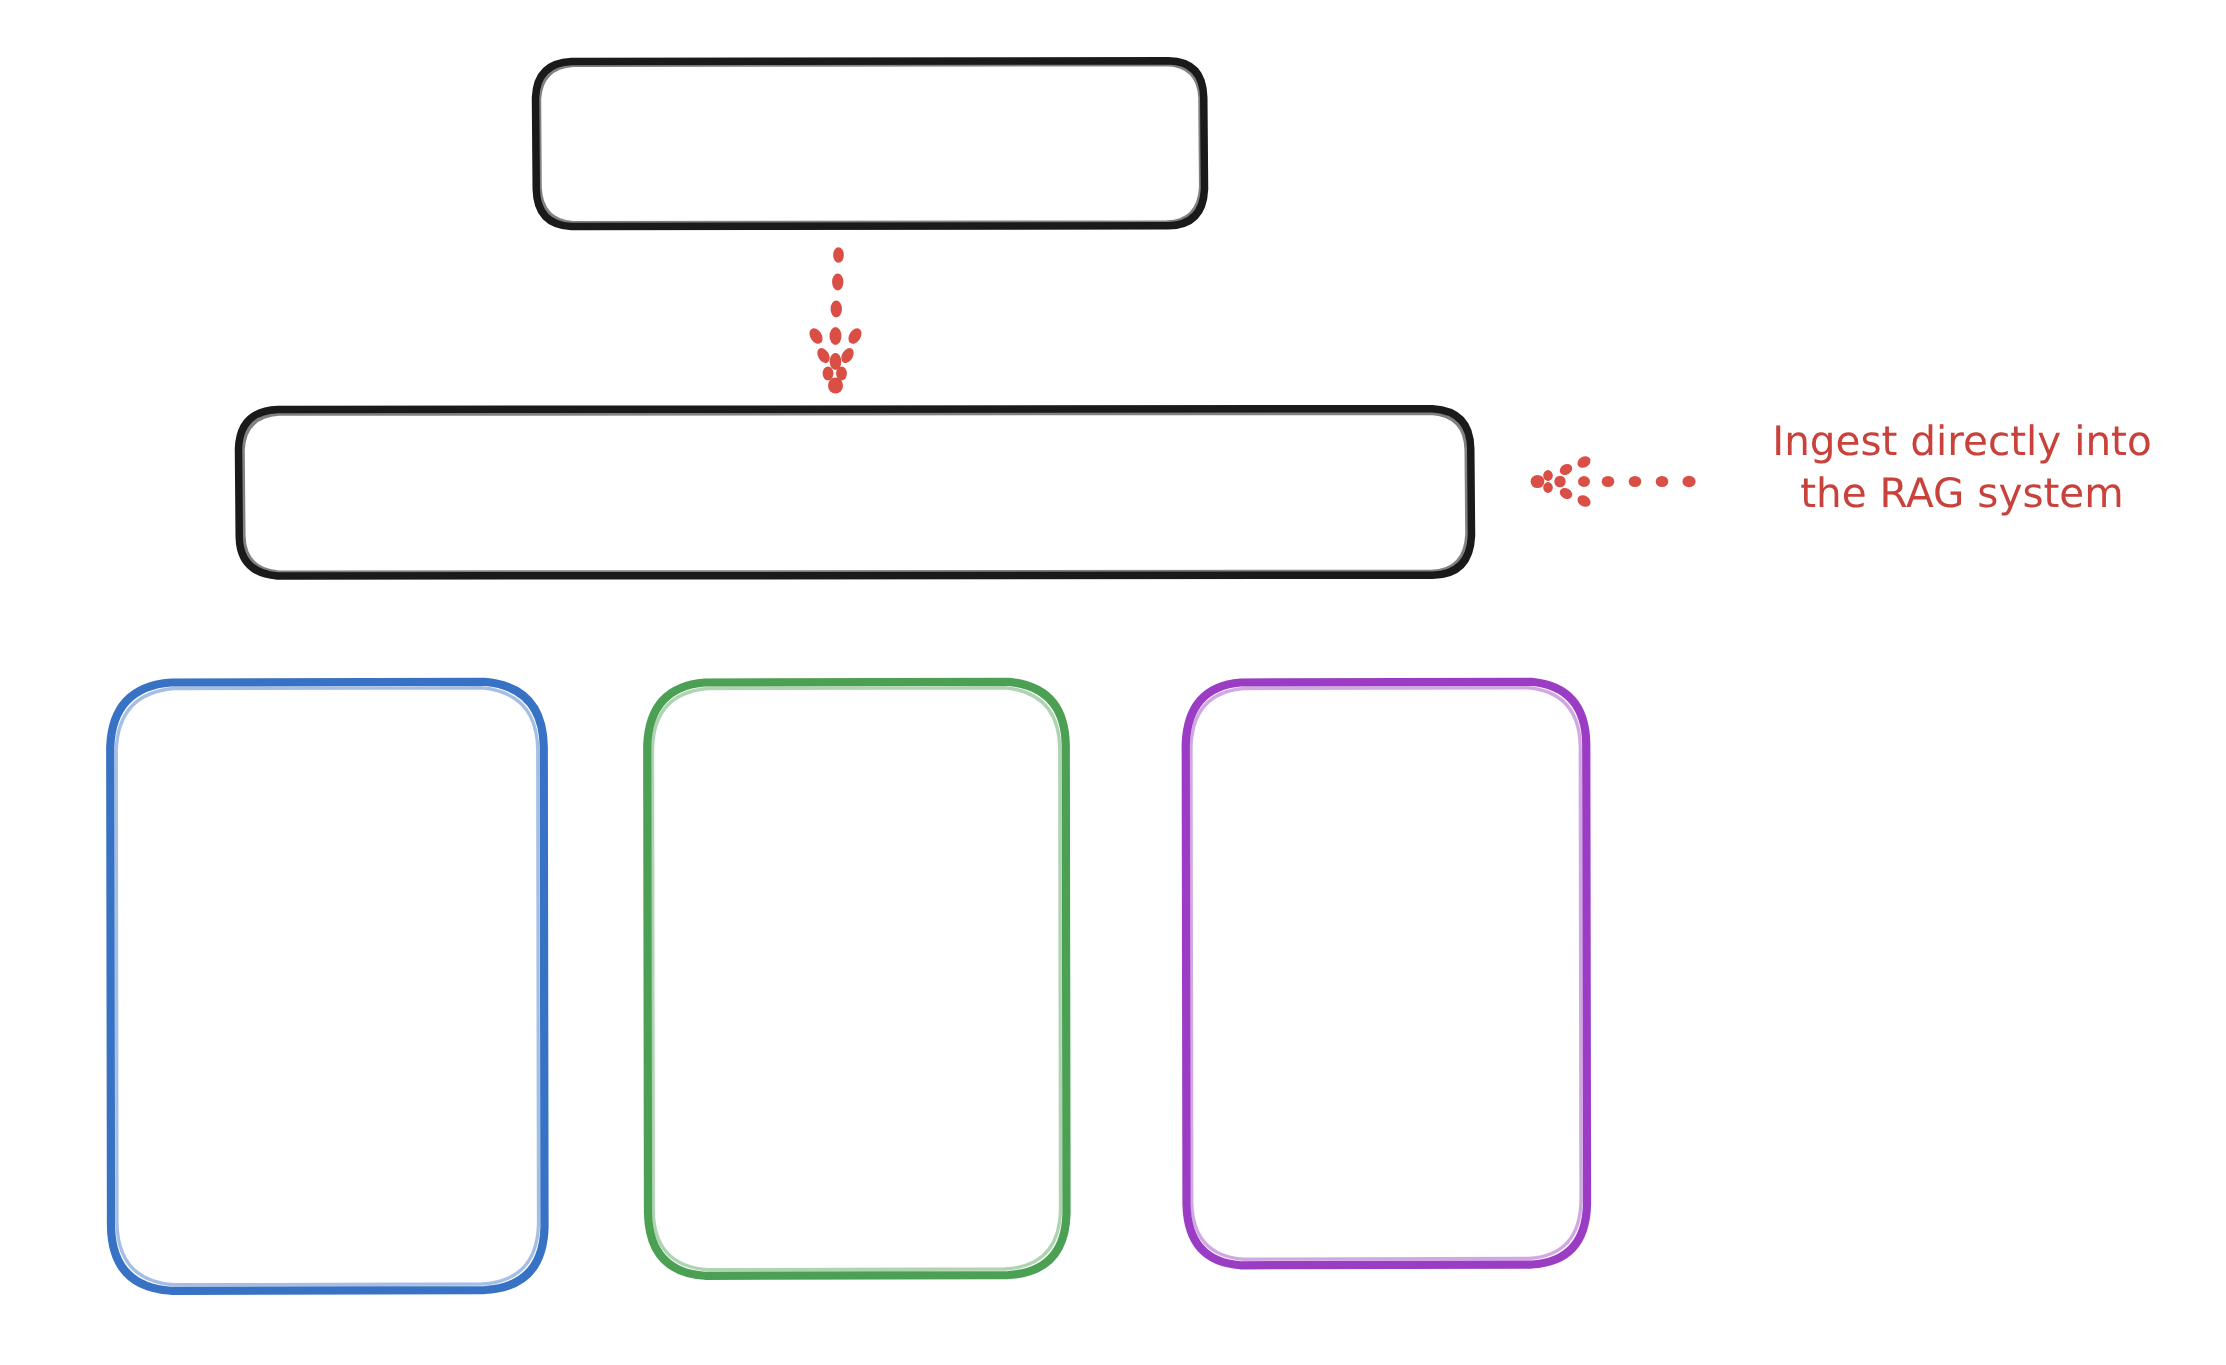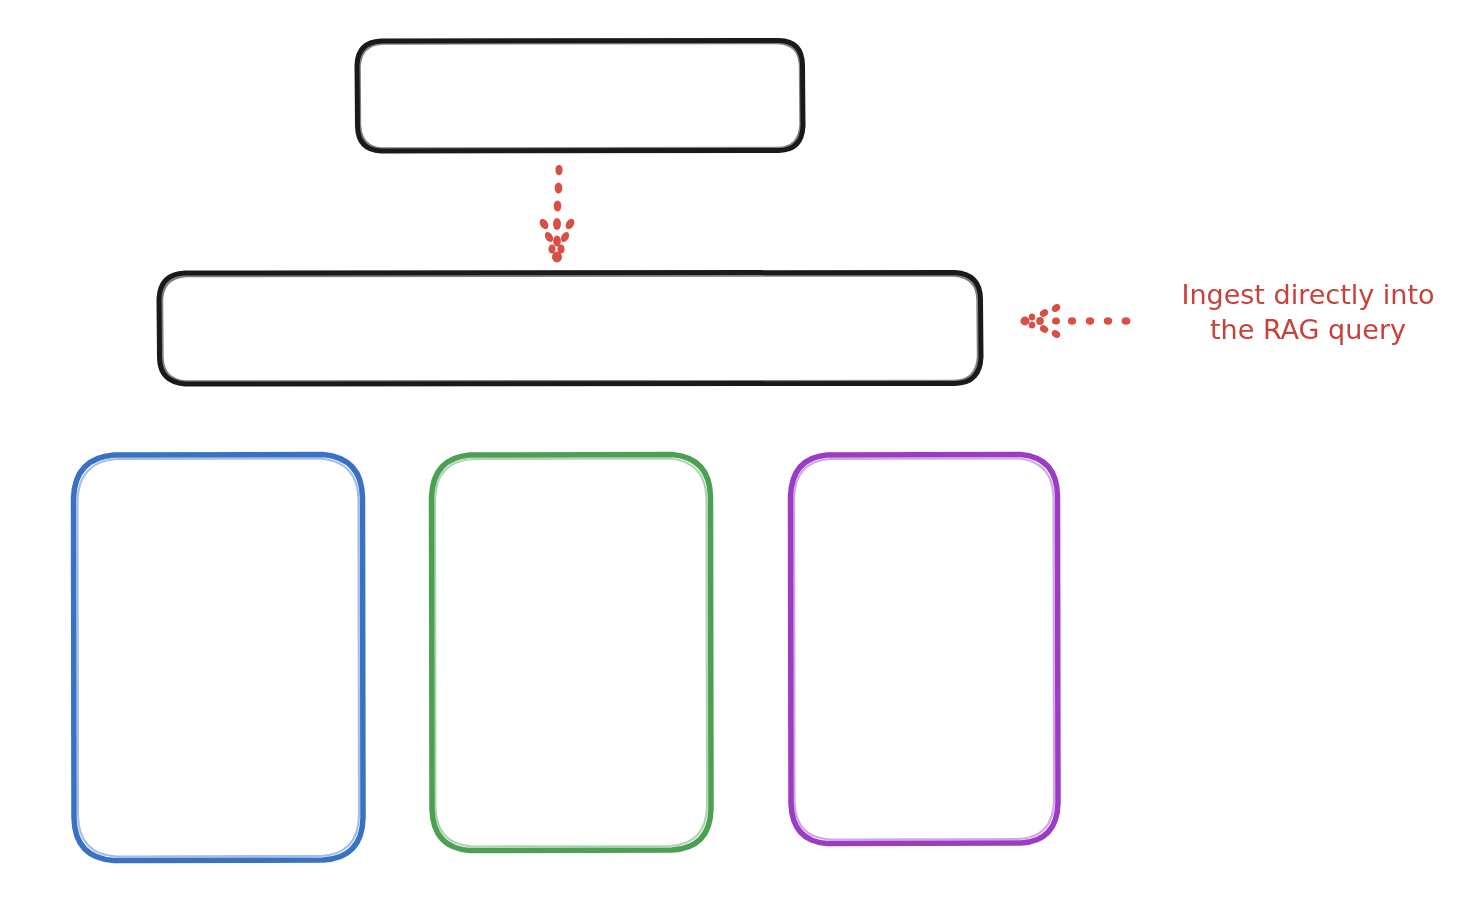--- a/index.html
+++ b/index.html
@@ -213,15 +213,15 @@
       <ellipse cx="1044" cy="329" rx="3.4" ry="4.4" fill="#d94f45" transform="rotate(-60 1044 329)"></ellipse>
 
       <ellipse cx="1040" cy="321" rx="3.8" ry="3.9" fill="#d94f45"></ellipse>
       <ellipse cx="1032" cy="317" rx="3.2" ry="3.6" fill="#d94f45"></ellipse>
       <ellipse cx="1032" cy="325" rx="3.2" ry="3.6" fill="#d94f45"></ellipse>
       <ellipse cx="1025" cy="321" rx="4.6" ry="4.4" fill="#d94f45"></ellipse>
     </g>
   </svg>
 
   <div id="ingest-annotation">Ingest directly into
-the RAG query</div>
+the RAG system</div>
 
 </div>
 
 </body></html>

